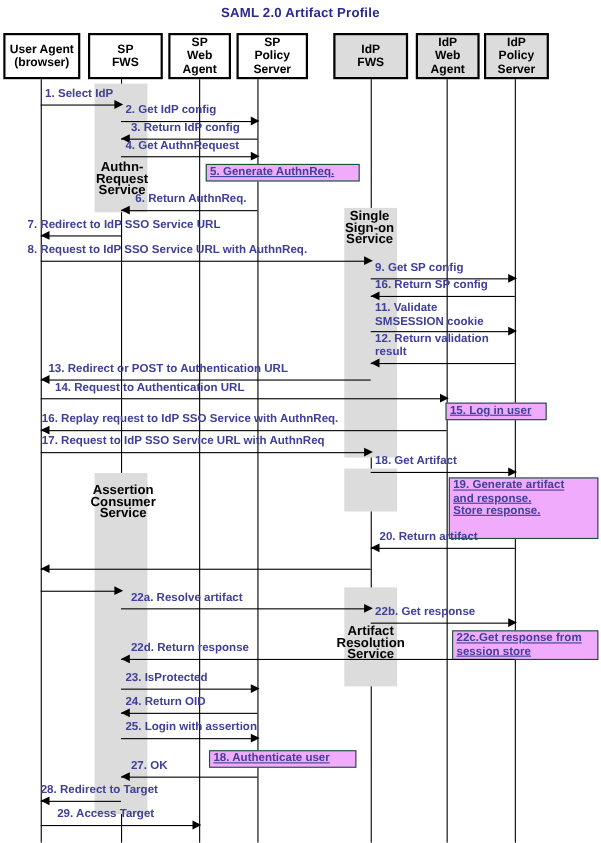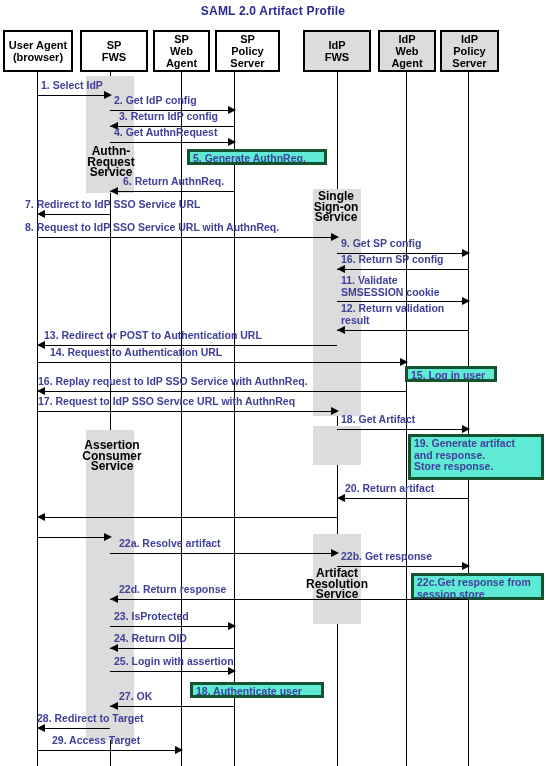--- a/index.html
+++ b/index.html
@@ -73,27 +73,28 @@
   .mtext{
     position:absolute;
     font-size:10.5px;font-weight:bold;color:#40409a;
     line-height:11.5px;
     white-space:pre-line;
   }
 
   
   .note{
     position:absolute;
-    border:3px solid #14532d;
-    background:#5eead4;
+    border:1px solid #14532d;
+    background:#f0abfc;
     box-sizing:border-box;
     font-size:10.5px;font-weight:bold;color:#40409a;
     line-height:11.5px;
     padding:1px 3px;
     white-space:pre-line;
+    text-decoration:underline;
   }
 </style>
 </head>
 <body>
 
 <div id="stage">
 
   <div class="title">SAML 2.0 Artifact Profile</div>
 
   <div class="pbox" style="left:3px;top:30px;width:70px;height:42px;">
@@ -219,21 +220,21 @@
   <div class="head l" style="left:37px;top:387px;"></div>
 
   <div class="mtext" style="left:38px;top:396px;">17. Request to IdP SSO Service URL with AuthnReq</div>
   <div class="msg" style="left:37px;top:411px;width:297px;"></div>
   <div class="head r" style="left:331px;top:407px;"></div>
 
   <div class="mtext" style="left:341px;top:414px;">18. Get Artifact</div>
   <div class="msg" style="left:337px;top:429px;width:128px;"></div>
   <div class="head r" style="left:462px;top:425px;"></div>
 
-  <div class="note" style="left:408px;top:434px;width:136px;height:46px;">19. Generate artifact
+  <div class="note" style="left:408px;top:434px;width:136px;height:56px;">19. Generate artifact
       and response.
       Store response.</div>
 
   <div class="mtext" style="left:345px;top:483px;">20. Return artifact</div>
   <div class="msg" style="left:337px;top:498px;width:131px;"></div>
   <div class="head l" style="left:337px;top:494px;"></div>
 
   <div class="msg" style="left:37px;top:517px;width:300px;"></div>
   <div class="head l" style="left:37px;top:513px;"></div>
 

